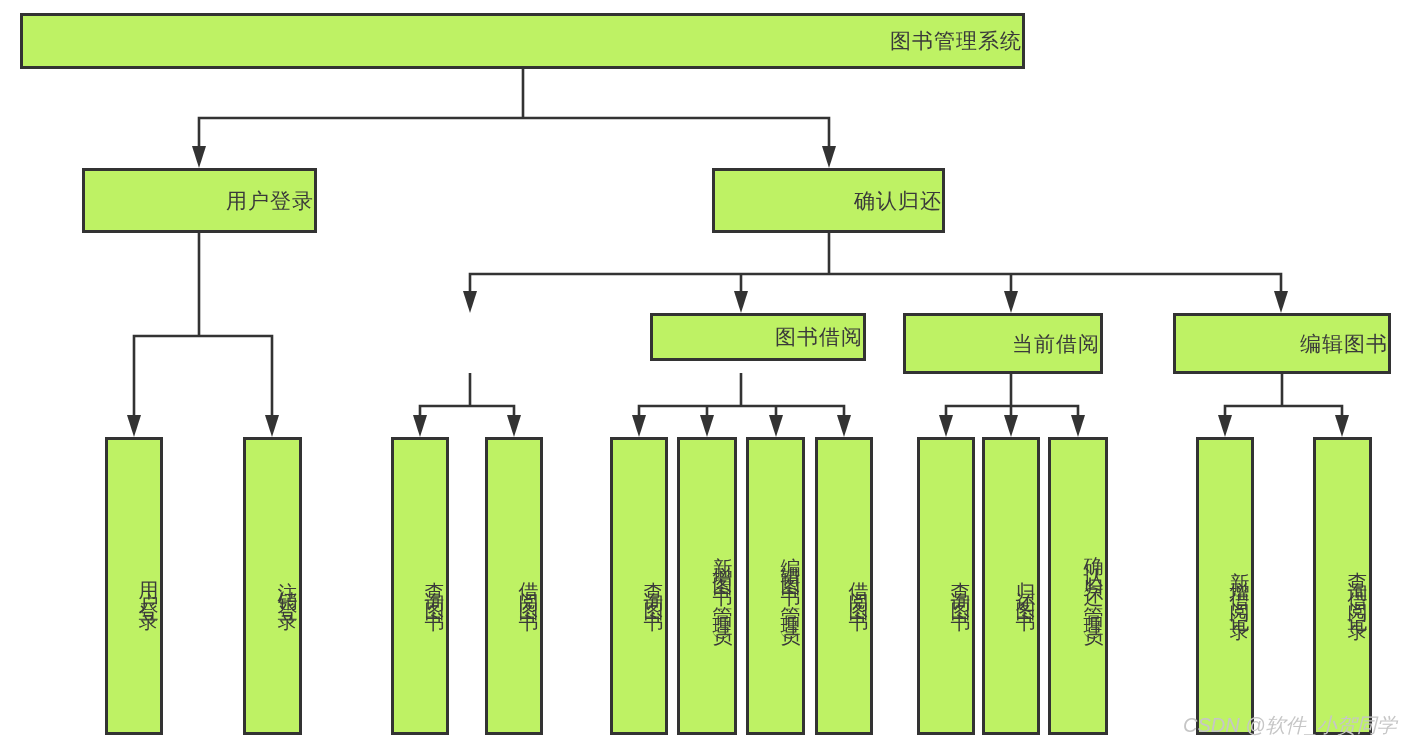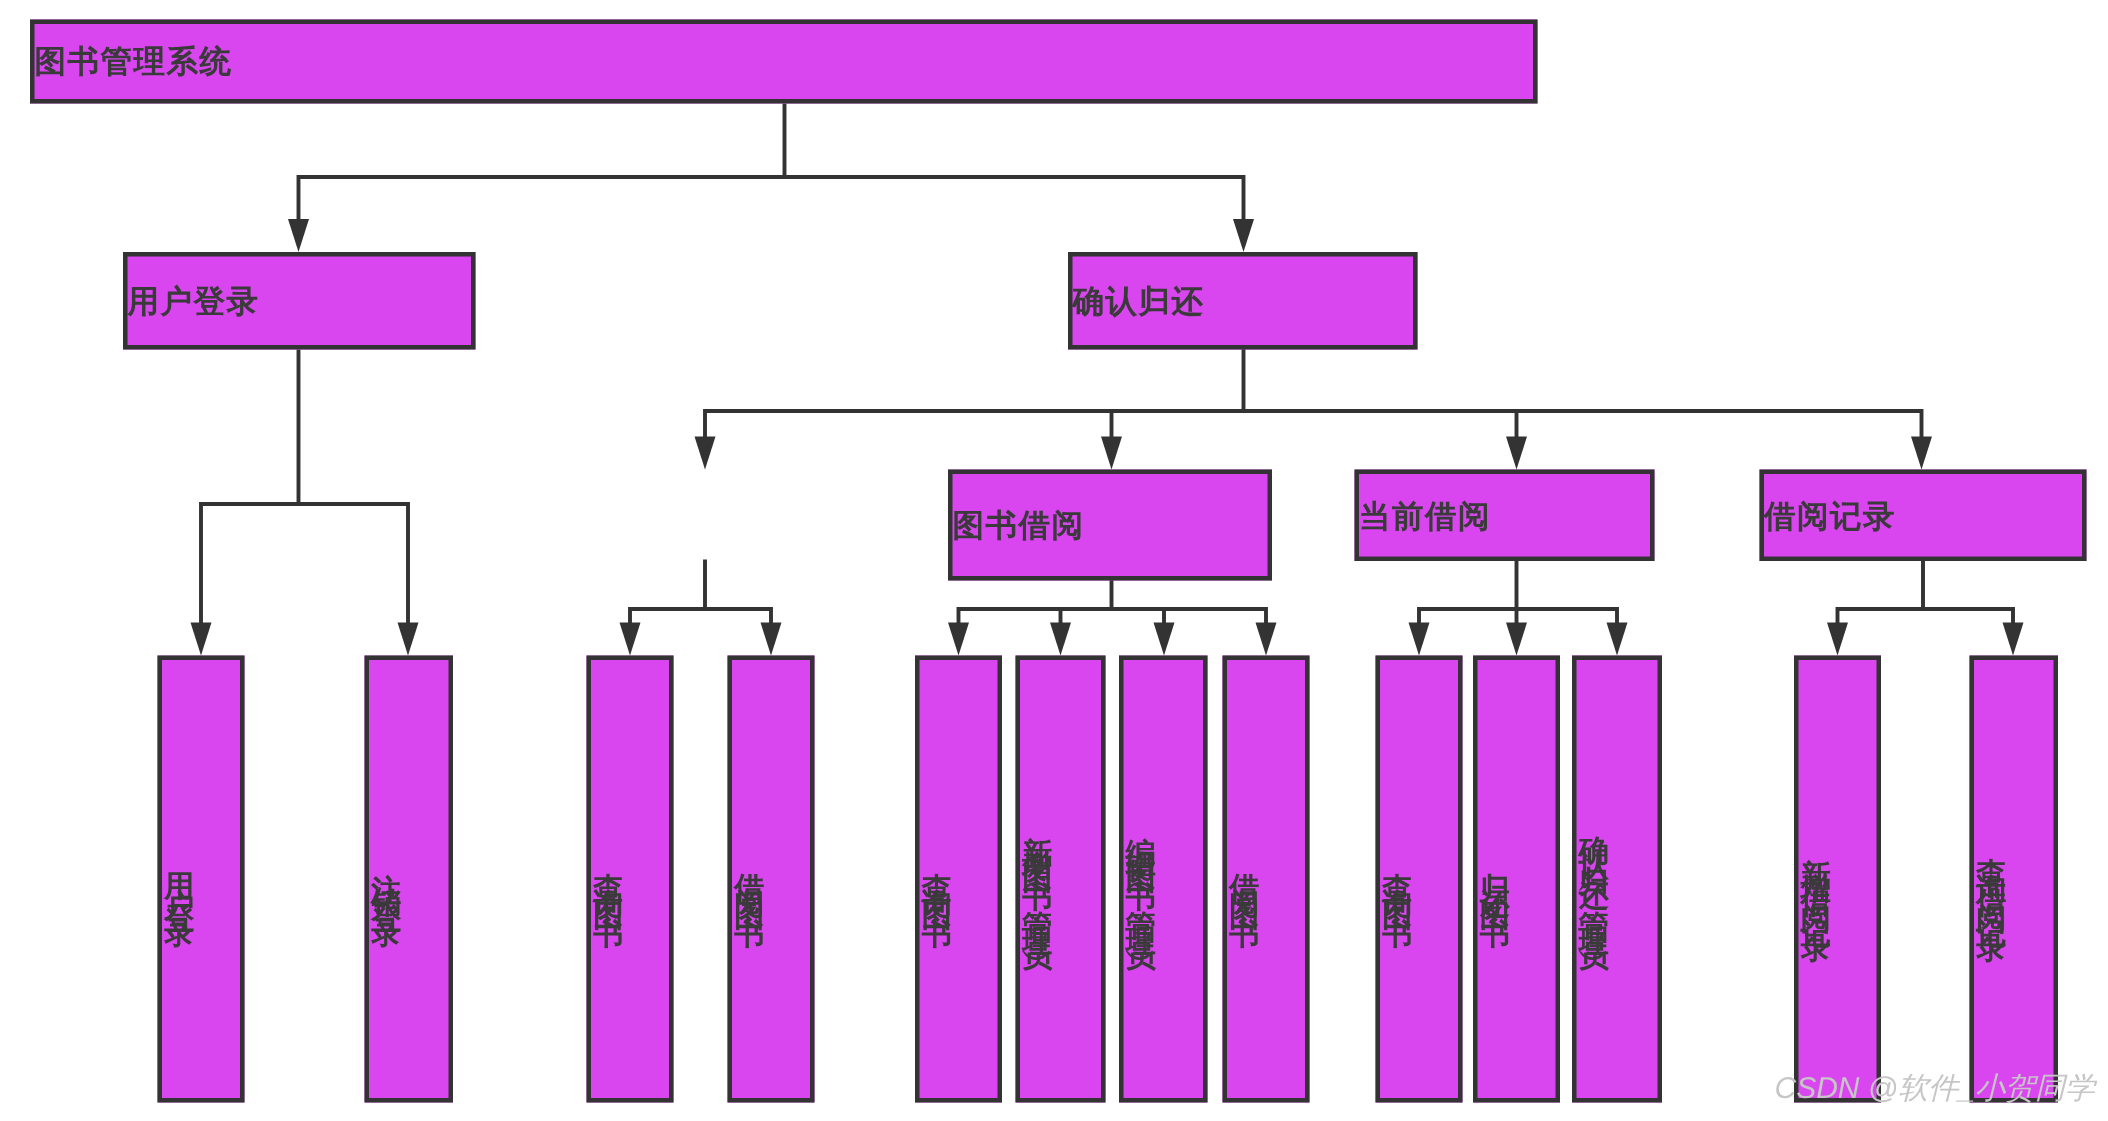--- a/index.html
+++ b/index.html
@@ -15,26 +15,25 @@
     background:var(--bg);
     font-family:"Liberation Sans",sans-serif;
     overflow:hidden;
   }
   .connectors{position:absolute;left:0;top:0;width:1405px;height:747px;}
   .connectors path{fill:none;stroke:var(--line);stroke-width:2.6px;}
   .connectors polygon{fill:var(--line);stroke:none;}
   .node{
     position:absolute;
     box-sizing:border-box;
-    background:#d946ef;
+    background:#bef264;
     border:3px solid var(--line);
-    display:flex;align-items:center;justify-content:flex-start;
+    display:flex;align-items:center;justify-content:flex-end;
     color:var(--text);
     z-index:2;
-    font-weight:bold;
   }
   .node.h .lbl{font-size:21px;letter-spacing:1px;white-space:nowrap;}
   .node.v{top:437px;width:58px;height:298px;}
   .node.v .vlbl{
     writing-mode:vertical-rl;
     text-orientation:mixed;
     font-size:20px;
     letter-spacing:10px;
     line-height:1.1;
     white-space:nowrap;
@@ -88,28 +87,28 @@
     <span class="lbl">图书管理系统</span>
   </div>
 
   <div class="node h" style="left:82px;top:168px;width:235px;height:65px">
     <span class="lbl">用户登录</span>
   </div>
   <div class="node h" style="left:712px;top:168px;width:233px;height:65px">
     <span class="lbl">确认归还</span>
   </div>
 
-  <div class="node h" style="left:632px;top:313px;width:216px;height:74px">
+  <div class="node h" style="left:650px;top:313px;width:216px;height:48px">
     <span class="lbl">图书借阅</span>
   </div>
   <div class="node h" style="left:903px;top:313px;width:200px;height:61px">
     <span class="lbl">当前借阅</span>
   </div>
   <div class="node h" style="left:1173px;top:313px;width:218px;height:61px">
-    <span class="lbl">借阅记录</span>
+    <span class="lbl">编辑图书</span>
   </div>
 
   <div class="node v" style="left:105px">
     <span class="vlbl">用户登录</span>
   </div>
   <div class="node v" style="left:243px;width:59px">
     <span class="vlbl">注销登录</span>
   </div>
 
   <div class="node v" style="left:391px">

